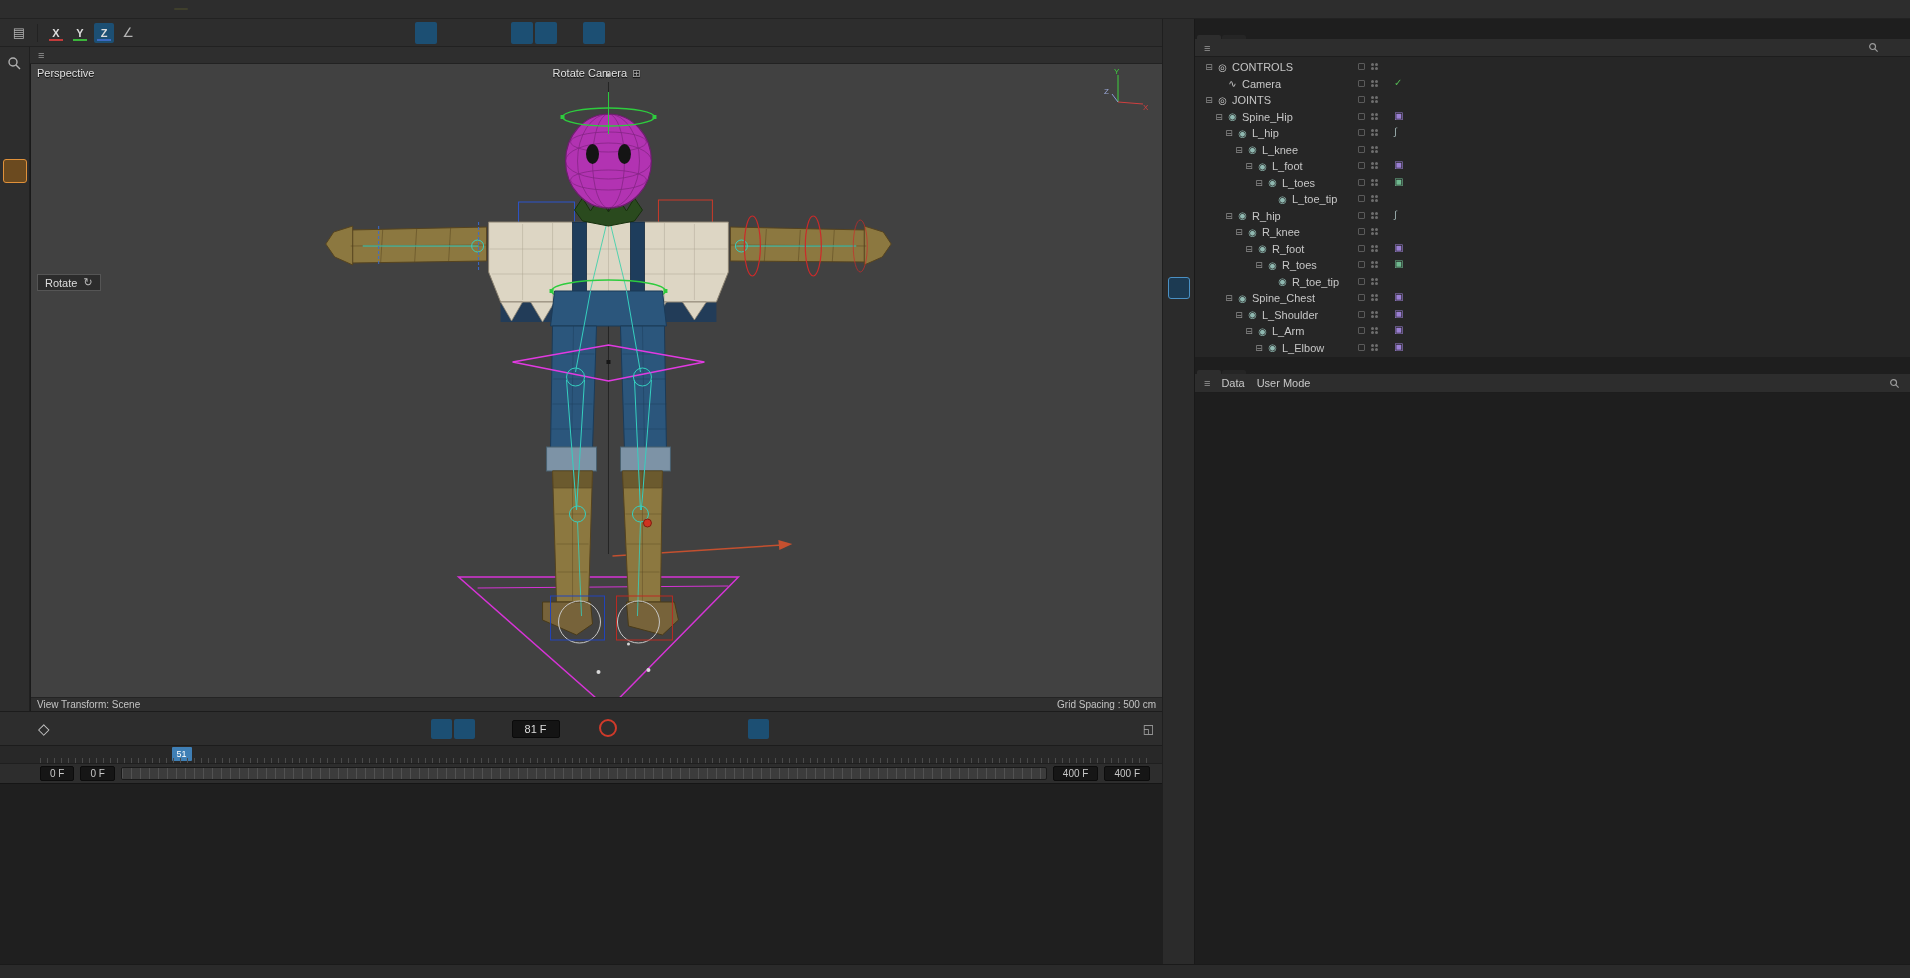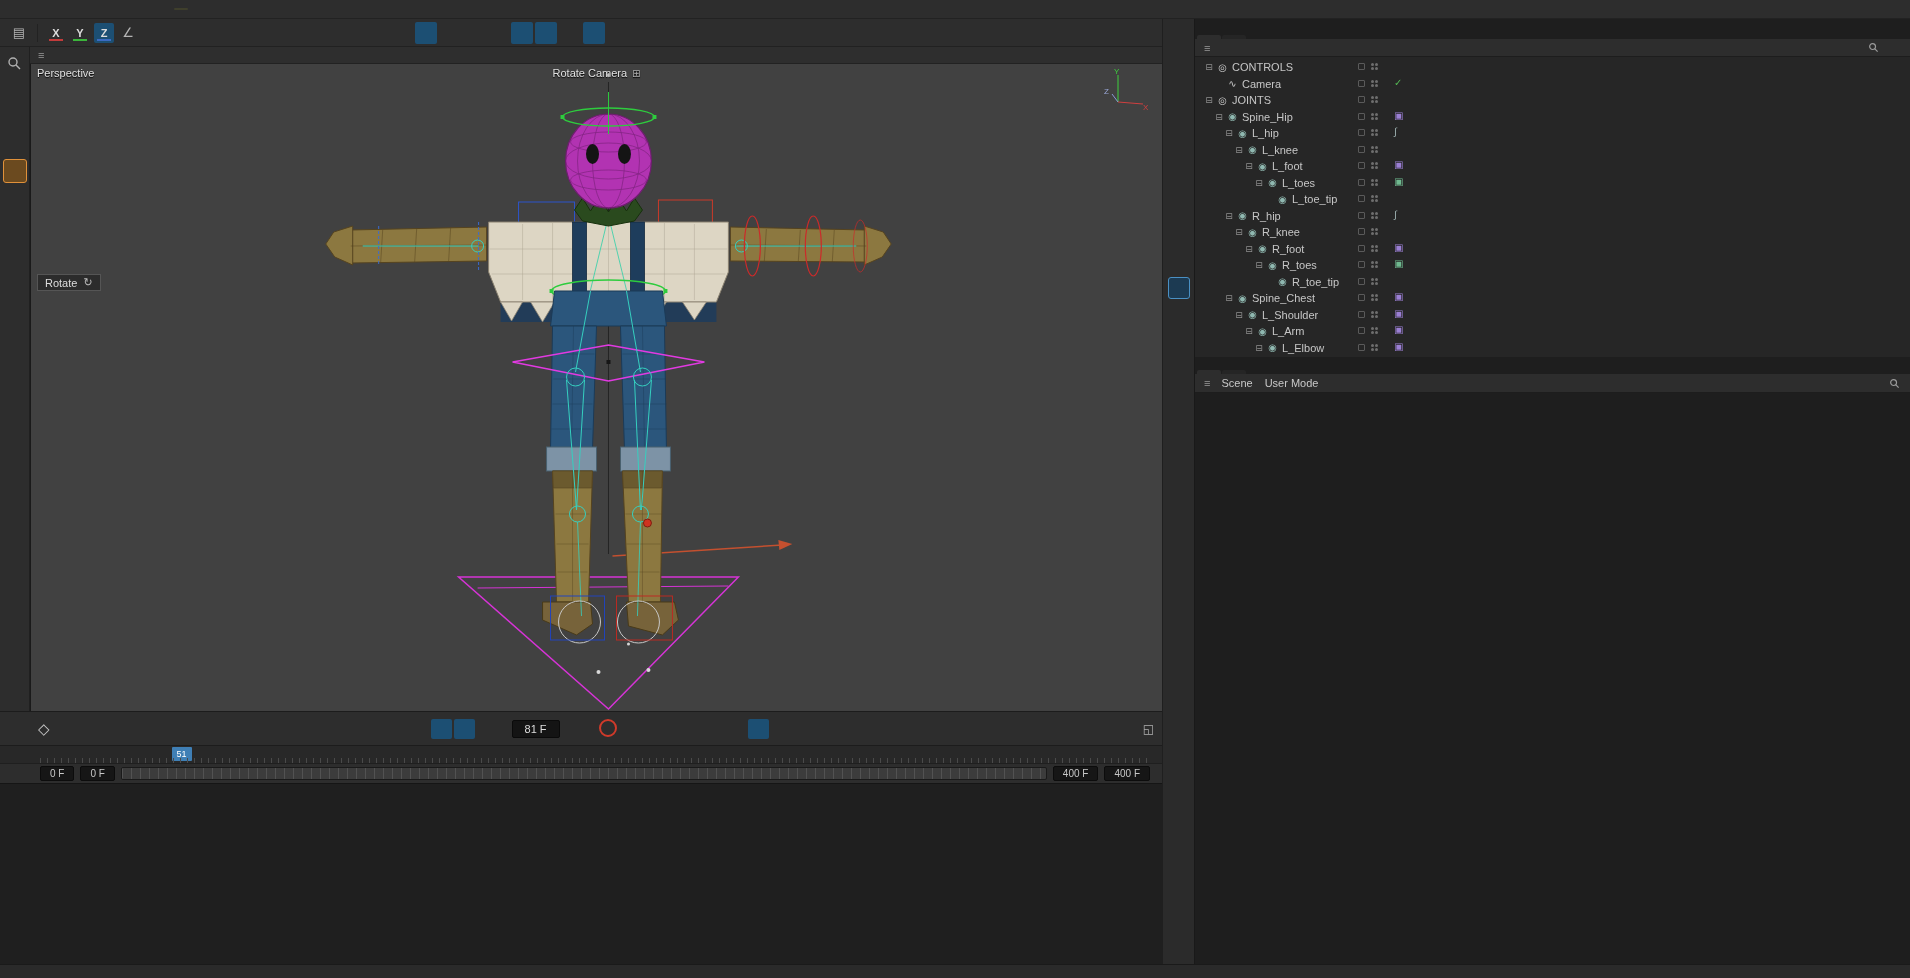--- a/index.html
+++ b/index.html
@@ -371,20 +371,24 @@
                 <line x1="16" y1="36" x2="10" y2="28" stroke="#8a9ad8"></line>
                 <text x="12" y="8" fill="#3fcf3f" font-size="8">Y</text>
                 <text x="2" y="28" fill="#9aa8d8" font-size="8">Z</text>
                 <text x="41" y="44" fill="#cf3f3f" font-size="8">X</text>
               </svg>
             </span>
             <span class="rotate-hint">
                 <span>Rotate</span>
                 <span class="g">↻</span>
               </span>
+            <div class="vstatus">
+              <span>View Transform: Scene</span>
+              <span>Grid Spacing : 500 cm</span>
+            </div>
           </div>
         </div>
       </div>
 
       <div class="tl-bar">
         <span class="keydiamond">◇</span>
         <span class="trans">
 
         <span class="tbtn"></span>
             <span class="tbtn"></span>
@@ -778,21 +782,21 @@
         </div>
         </div>
 
       <div class="atabs">
 
       <span class="ptab active"></span>
           <span class="ptab"></span>
         </div>
       <div class="amode">
         <span class="hamb">≡</span>
-        <span class="mlab">Scene</span>
+        <span class="mlab">Data</span>
         <span class="mlab">User Mode</span>
         <span class="picons">
           <span style="display:flex;gap:7px">
 
           <span></span>
               <span class="dim"></span>
               <span class="dim"></span>
               <span></span>
               <span></span>
               <span></span>

